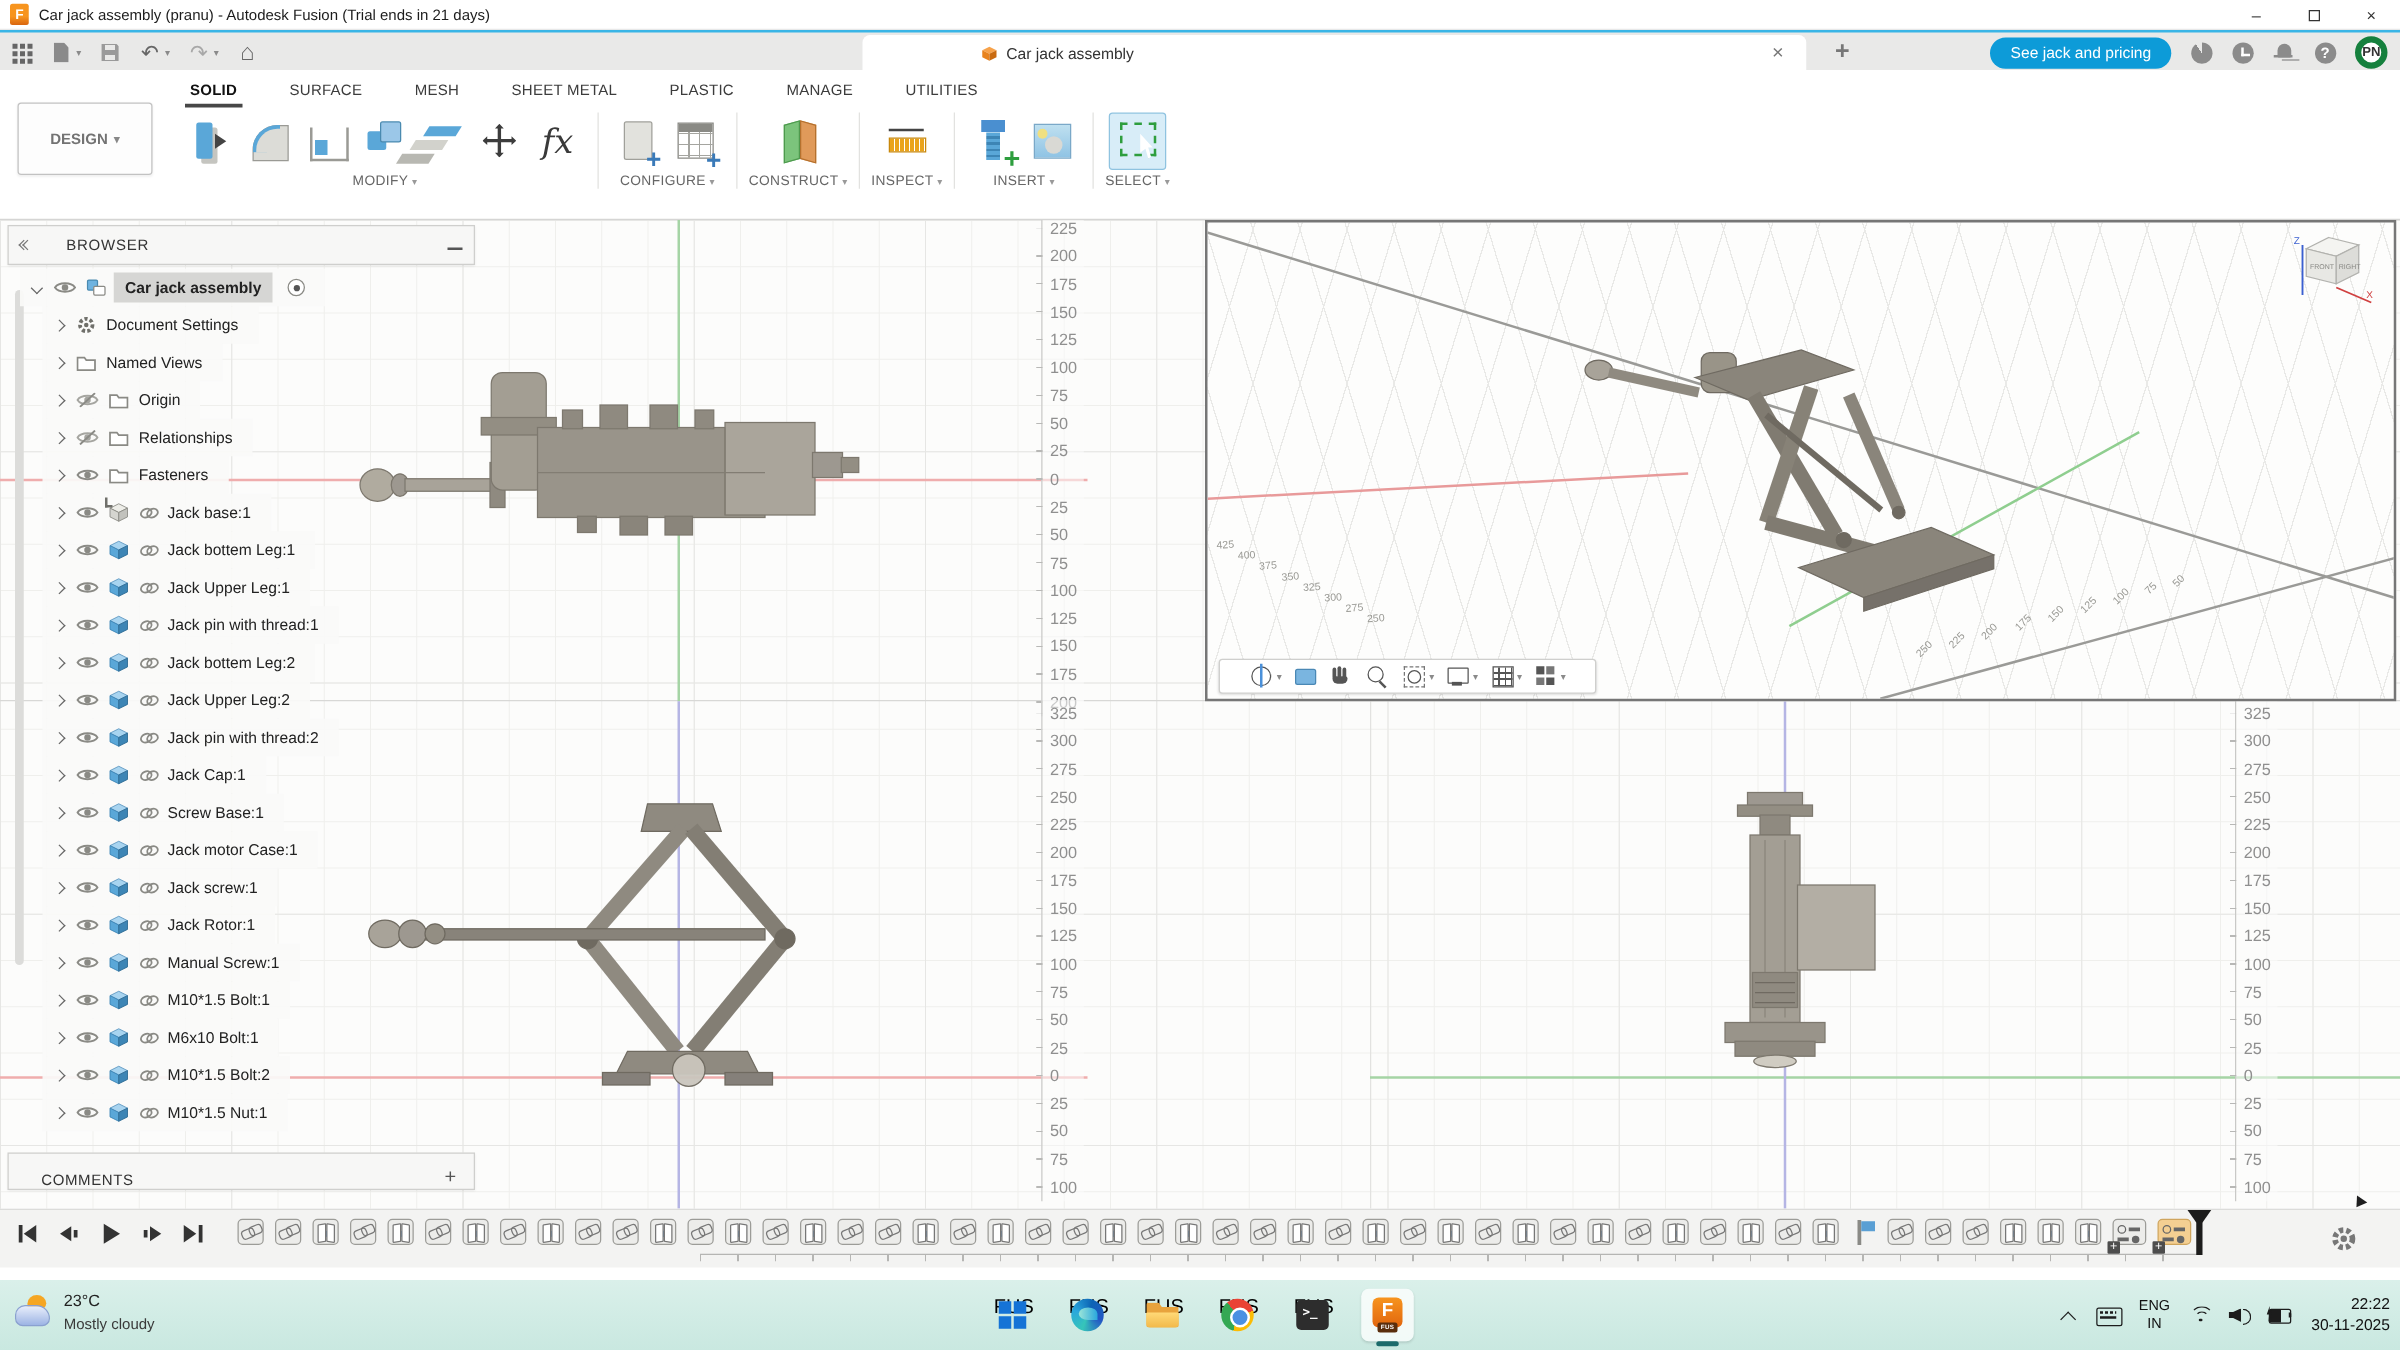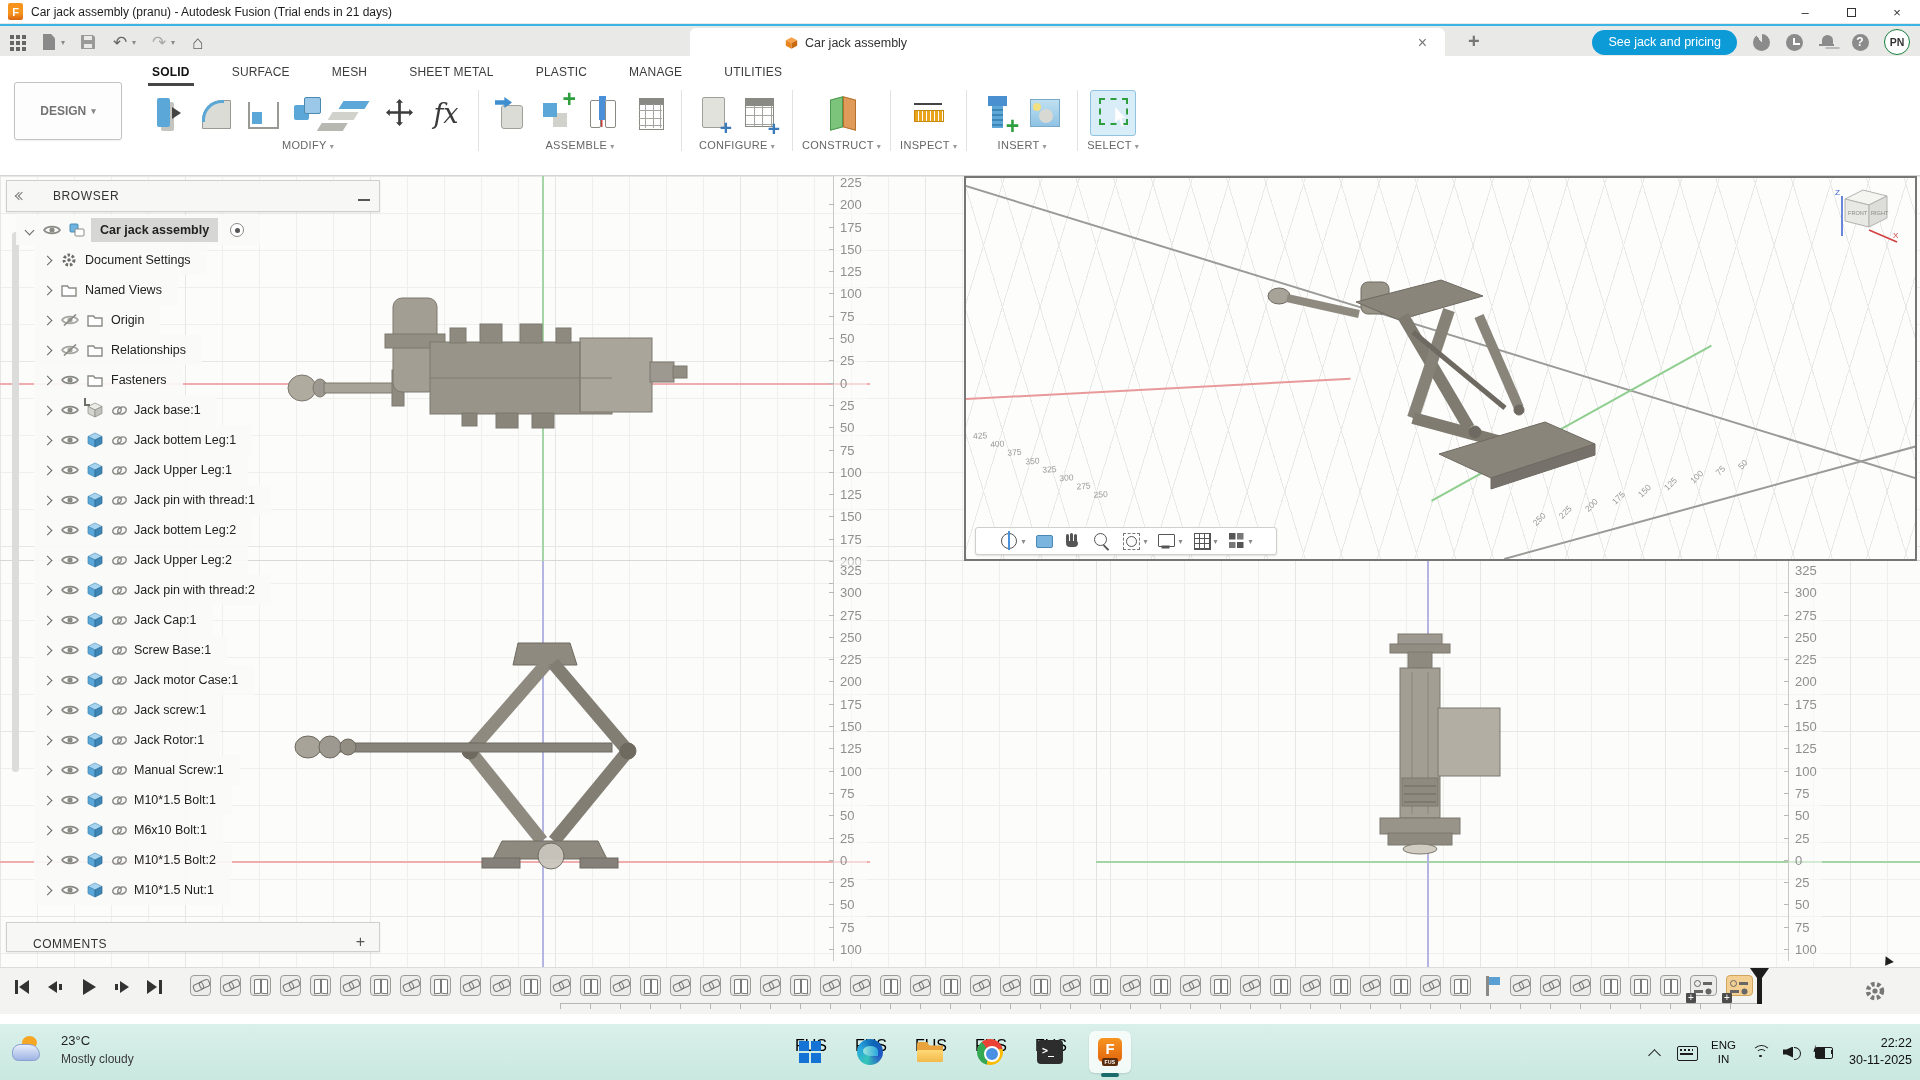--- a/index.html
+++ b/index.html
@@ -31,21 +31,21 @@
 .tab-add{position:absolute;left:1468px;top:4px;font-size:20px;color:#777;font-weight:bold}
 .acct{position:absolute;right:10px;top:3px;display:flex;align-items:center;gap:15px;height:26px}
 .plans-btn{background:#0d9bd8;color:#fff;font-size:12.5px;border:none;border-radius:13px;height:25px;padding:0 16px;display:flex;align-items:center}
 .aico{position:relative;width:18px;height:18px;display:flex;align-items:center;justify-content:center}
 .job-status-icon::before{content:"";width:17px;height:17px;border-radius:50%;background:conic-gradient(from -35deg,#e9e9e8 0 38deg,#8b8b8b 38deg)}
 .history-icon::before{content:"";width:17px;height:17px;border-radius:50%;background:#8b8b8b}
 .history-icon::after{content:"";position:absolute;left:8px;top:5px;width:5px;height:5px;border-left:2px solid #fff;border-bottom:2px solid #fff}
 .notifications-icon::before{content:"";width:11px;height:11px;background:#8b8b8b;border-radius:6px 6px 1px 1px;margin-top:-4px}
 .notifications-icon::after{content:"";position:absolute;left:1px;top:11px;width:15px;height:2px;background:#8b8b8b;box-shadow:6px 3px 0 -0.5px #8b8b8b}
 .help-icon::before{content:"?";width:17px;height:17px;border-radius:50%;background:#8b8b8b;color:#fff;font-size:12px;font-weight:bold;display:flex;align-items:center;justify-content:center}
-.avatar{width:26px;height:26px;border-radius:50%;background:#fff;border:1px solid #15803d;color:#333;font-size:10.5px;font-weight:bold;display:flex;align-items:center;justify-content:center}
+.avatar{width:26px;height:26px;border-radius:50%;background:#fff;border:5px solid #15803d;color:#333;font-size:10.5px;font-weight:bold;display:flex;align-items:center;justify-content:center}
 
 .ribbon{position:absolute;top:56px;left:0;width:1920px;height:120px;background:#fff;border-bottom:1px solid #d5d5d4}
 .ws-btn{position:absolute;left:14px;top:26px;width:108px;height:58px;background:#fdfdfd;border:1px solid #c2c2c2;border-radius:3px;display:flex;align-items:center;justify-content:center;font-size:12px;font-weight:bold;color:#737373;box-shadow:0 1px 2px rgba(0,0,0,.06)}
 .ws-btn::after{content:"▾";font-size:9px;color:#888;margin-left:5px}
 .rtabs{position:absolute;left:150px;top:6px;display:flex;gap:38px}
 .rtab{font-size:12px;color:#3c3c3c;padding:3px 2px 7px;position:relative;letter-spacing:.2px}
 .rtab.active{font-weight:bold;color:#111}
 .rtab.active::after{content:"";position:absolute;left:-2px;right:-2px;bottom:0;height:3px;background:#474747}
 .rgroups{position:absolute;left:138px;top:34px;display:flex;align-items:flex-start}
 .rgroup{display:flex;flex-direction:column;align-items:center;padding:0 9px;border-left:1px solid #e2e2e0}
@@ -211,21 +211,21 @@
 .titem.motion::after{content:"";position:absolute;left:12px;top:6px;width:9px;height:2.5px;background:#666;box-shadow:-9px 8px 0 #666}
 .titem.motion.active{background:#f4cf92;border-color:#cfa55e}
 .motion .pbg{display:flex;position:absolute;left:-5px;bottom:-8px;width:10px;height:10px;background:#4d4d4d;border-radius:1px;align-items:center;justify-content:center}
 .pbg::before{content:"+";color:#fff;font-size:10px;line-height:1}
 .active .mk{display:block;position:absolute;right:-10px;top:-8px;width:5px;height:36px;background:#1c1c1c;z-index:3}
 .active .mk::before{content:"";position:absolute;left:-7px;top:0;width:5px;height:0;border-top:10px solid #1c1c1c;border-left:7px solid transparent;border-right:7px solid transparent}
 .ttrack{position:absolute;left:560px;top:35px;width:1200px;height:6px;border-top:1px solid #b5b5b3;background:repeating-linear-gradient(90deg,#b5b5b3 0 1px,transparent 1px 30px)}
 .tl-gear{position:absolute;right:34px;top:12px}
 
 .taskbar{position:absolute;top:1024px;left:0;width:1920px;height:56px;background:linear-gradient(180deg,#daf0ea,#c9e8e0)}
-.weather{position:absolute;left:10px;top:8px;display:flex;align-items:center;gap:19px}
+.weather{position:absolute;left:10px;top:8px;display:flex;align-items:center;gap:9px}
 .wicon{position:relative;width:32px;height:30px}
 .wicon::before{content:"";position:absolute;left:12px;top:1px;width:15px;height:13px;background:#f5a623;border-radius:50% 50% 50% 0}
 .wicon::after{content:"";position:absolute;left:2px;top:9px;width:26px;height:15px;background:linear-gradient(180deg,#e8eefb,#9db4e4);border:1px solid #8aa0d0;border-radius:9px 12px 7px 7px}
 .wtemp{font-size:13px;color:#222;line-height:1.35}
 .wcond{font-size:12px;color:#3a3a3a}
 .apps{position:absolute;left:0;right:0;top:0;height:56px;display:flex;align-items:center;justify-content:center;gap:18px}
 .appt{width:42px;height:42px;border-radius:6px;display:flex;align-items:center;justify-content:center;position:relative}
 .appt.active{background:rgba(255,255,255,.75);box-shadow:0 1px 2px rgba(0,0,0,.12)}
 .appt.active::after{content:"";position:absolute;bottom:-4px;left:12px;width:18px;height:4px;border-radius:2px;background:#1c6b6b}
 .ap{position:relative;width:30px;height:30px}
@@ -339,29 +339,20 @@
           <span class="ric shell-icon"></span>
           <span class="ric combine-icon"></span>
           <span class="ric offset-face-icon"></span>
           <span class="ric move-icon"></span>
           <span class="ric parameters-fx-icon"></span>
         </div>
       <div class="glabel">MODIFY</div>
     </div>
     <div class="rgroup">
       <div class="ricons">
-          <span class="ric insert-link-icon"></span>
-          <span class="ric new-component-icon"></span>
-          <span class="ric joint-icon"></span>
-          <span class="ric bom-icon"></span>
-        </div>
-      <div class="glabel">ASSEMBLE</div>
-    </div>
-    <div class="rgroup">
-      <div class="ricons">
           <span class="ric configuration-icon"></span>
           <span class="ric config-table-icon"></span>
         </div>
       <div class="glabel">CONFIGURE</div>
     </div>
     <div class="rgroup">
       <div class="ricons">
           <span class="ric construction-plane-icon"></span>
         </div>
       <div class="glabel">CONSTRUCT</div>

